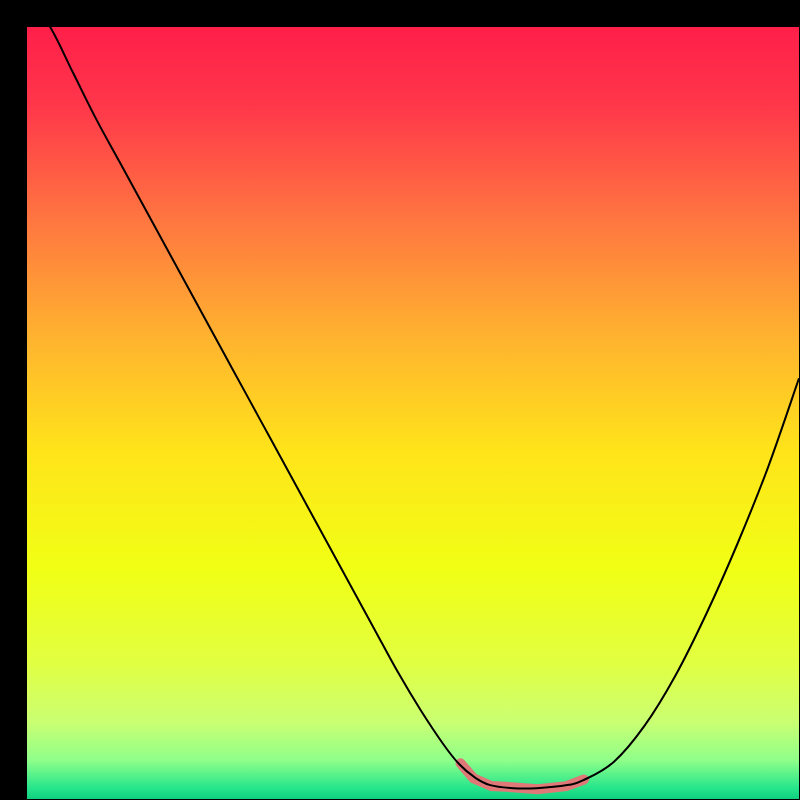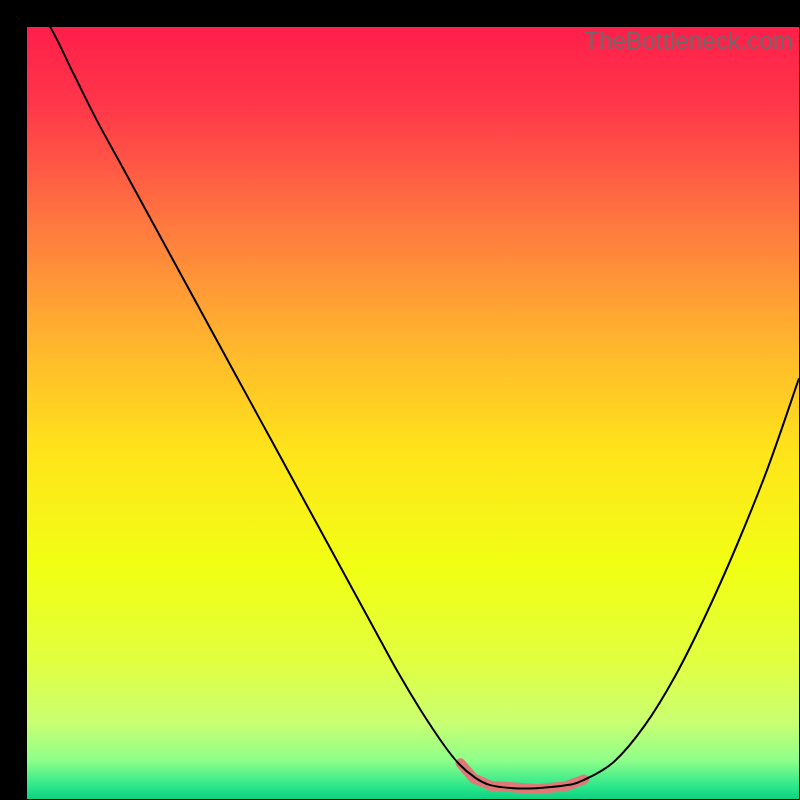--- a/index.html
+++ b/index.html
@@ -46,21 +46,20 @@
     height: 100%;
     display: block;
   }
 </style>
 </head>
 <body>
 
 <div class="frame">
   <div class="plot">
 
-    <div class="watermark">TheBottleneck.com</div>
 
     <svg viewBox="0 0 772 772" preserveAspectRatio="none">
       <defs>
         <linearGradient id="bg-grad" x1="0" y1="0" x2="0" y2="1">
         <stop offset="0%" stop-color="#ff1f4a"></stop>
             <stop offset="10%" stop-color="#ff364a"></stop>
             <stop offset="25%" stop-color="#ff7640"></stop>
             <stop offset="40%" stop-color="#ffb22f"></stop>
             <stop offset="55.00000000000001%" stop-color="#ffe41a"></stop>
             <stop offset="70%" stop-color="#f1ff14"></stop>

